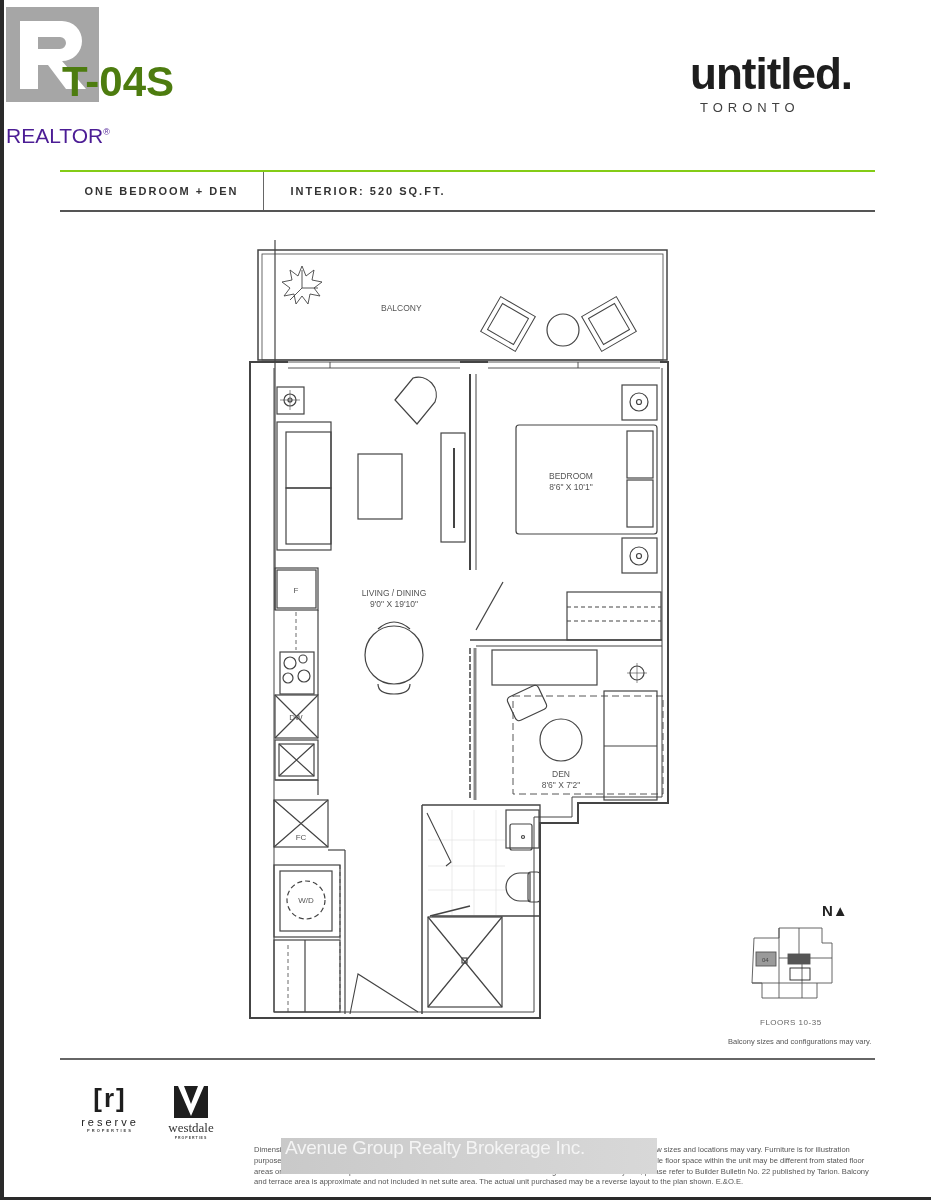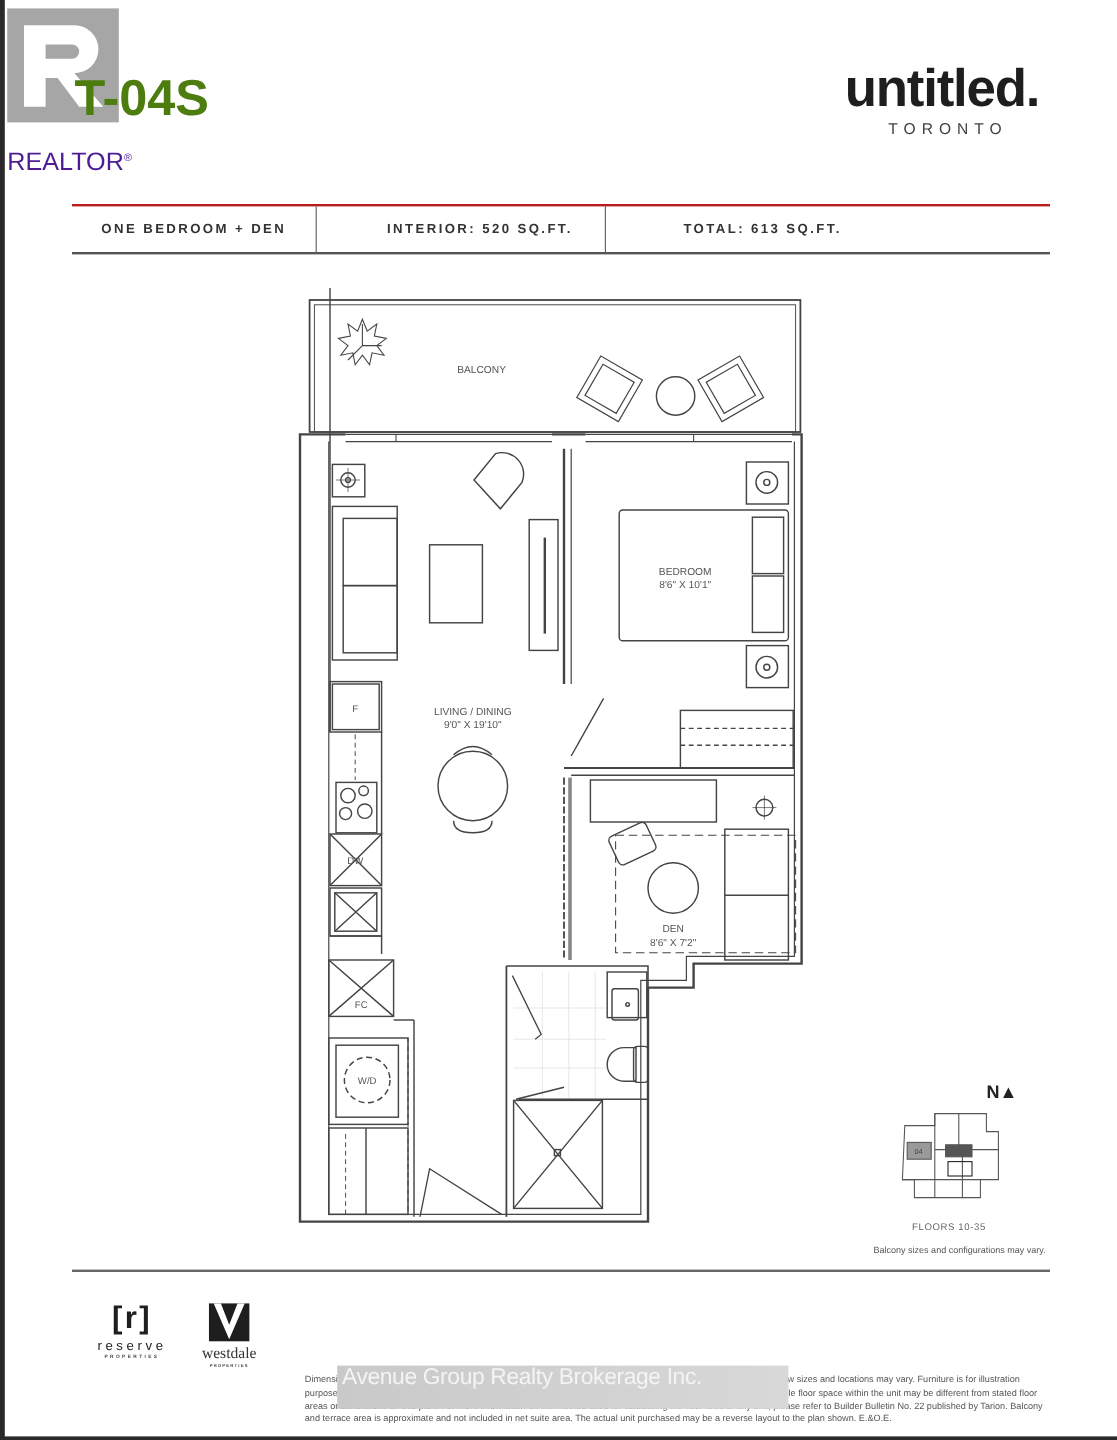--- a/index.html
+++ b/index.html
@@ -12,26 +12,26 @@
   .left-strip { position: absolute; left: 0; top: 0; width: 4px; height: 1200px; background: #2a2a2a; }
   .bottom-strip { position: absolute; left: 0; top: 1197px; width: 931px; height: 3px; background: #2a2a2a; }
 
   .realtor { position: absolute; left: 4px; top: 5px; width: 96px; height: 120px; }
   .realtor-box { position: absolute; left: 2px; top: 2px; width: 93px; height: 95px; background: #a6a6a6; }
   .realtor-text { position: absolute; left: 2px; top: 119px; font-size: 21px; color: #4c1d95; letter-spacing: 0px; }
   .realtor-text sup { font-size: 9px; }
 
   .unit-title { position: absolute; left: 62px; top: 58px; font-size: 42px; font-weight: 700; color: #4d7c0f; letter-spacing: 0px; }
 
-  .brand { position: absolute; left: 690px; top: 52px; width: 190px; text-align: center; }
+  .brand { position: absolute; left: 690px; top: 52px; width: 190px; text-align: left; }
   .brand-name { font-size: 44px; font-weight: 700; color: #1e1e1e; letter-spacing: -1px; line-height: 44px; }
   .brand-city { font-size: 13px; letter-spacing: 5px; color: #404040; margin-top: 4px; padding-left: 10px; }
 
   .spec-bar { position: absolute; left: 60px; top: 170px; width: 815px; height: 38px;
-    border-top: 2px solid #b91c1c; border-bottom: 2px solid #555; display: flex; gap: 32px; }
+    border-top: 2px solid #84cc16; border-bottom: 2px solid #555; display: flex; }
   .spec-cell { height: 38px; display: flex; align-items: center; justify-content: center;
     font-size: 11px; font-weight: 700; letter-spacing: 2px; color: #333; border-right: 1px solid #666; }
   .spec-cell:last-child { border-right: none; }
 
   .plan { position: absolute; left: 240px; top: 240px; }
   .plan text { font-family: "Liberation Sans", sans-serif; fill: #555; }
 
   .keyplan { position: absolute; left: 722px; top: 898px; }
   .north { position: absolute; left: 822px; top: 902px; font-size: 15px; font-weight: 700; color: #222; }
   .floors { position: absolute; left: 760px; top: 1018px; font-size: 8px; color: #666; letter-spacing: 0.5px; }
@@ -73,21 +73,20 @@
 <div class="unit-title">T-04S</div>
 
 <div class="brand">
   <div class="brand-name">untitled.</div>
   <div class="brand-city">TORONTO</div>
 </div>
 
 <div class="spec-bar">
   <div class="spec-cell" style="width:203px">ONE BEDROOM + DEN</div>
   <div class="spec-cell" style="width:208px">INTERIOR: 520 SQ.FT.</div>
-  <div class="spec-cell" style="width:197px">TOTAL: 613 SQ.FT.</div>
 </div>
 
 <div class="plan">
   <svg width="440" height="790" viewBox="240 240 440 790" stroke="#444" fill="none" stroke-width="1.2">
 
     <g>
       <rect x="258" y="250" width="409" height="110" stroke-width="1.5"></rect>
       <rect x="262" y="254" width="401" height="106" stroke-width="0.8"></rect>
       <g stroke-width="0.9">
         <path d="M302 266 l4 10 l8 -6 l-2 10 l10 2 l-8 6 l6 8 l-10 -2 l-2 10 l-6 -8 l-6 8 l-2 -10 l-10 2 l6 -8 l-8 -6 l10 -2 l-2 -10 l8 6 Z"></path>

